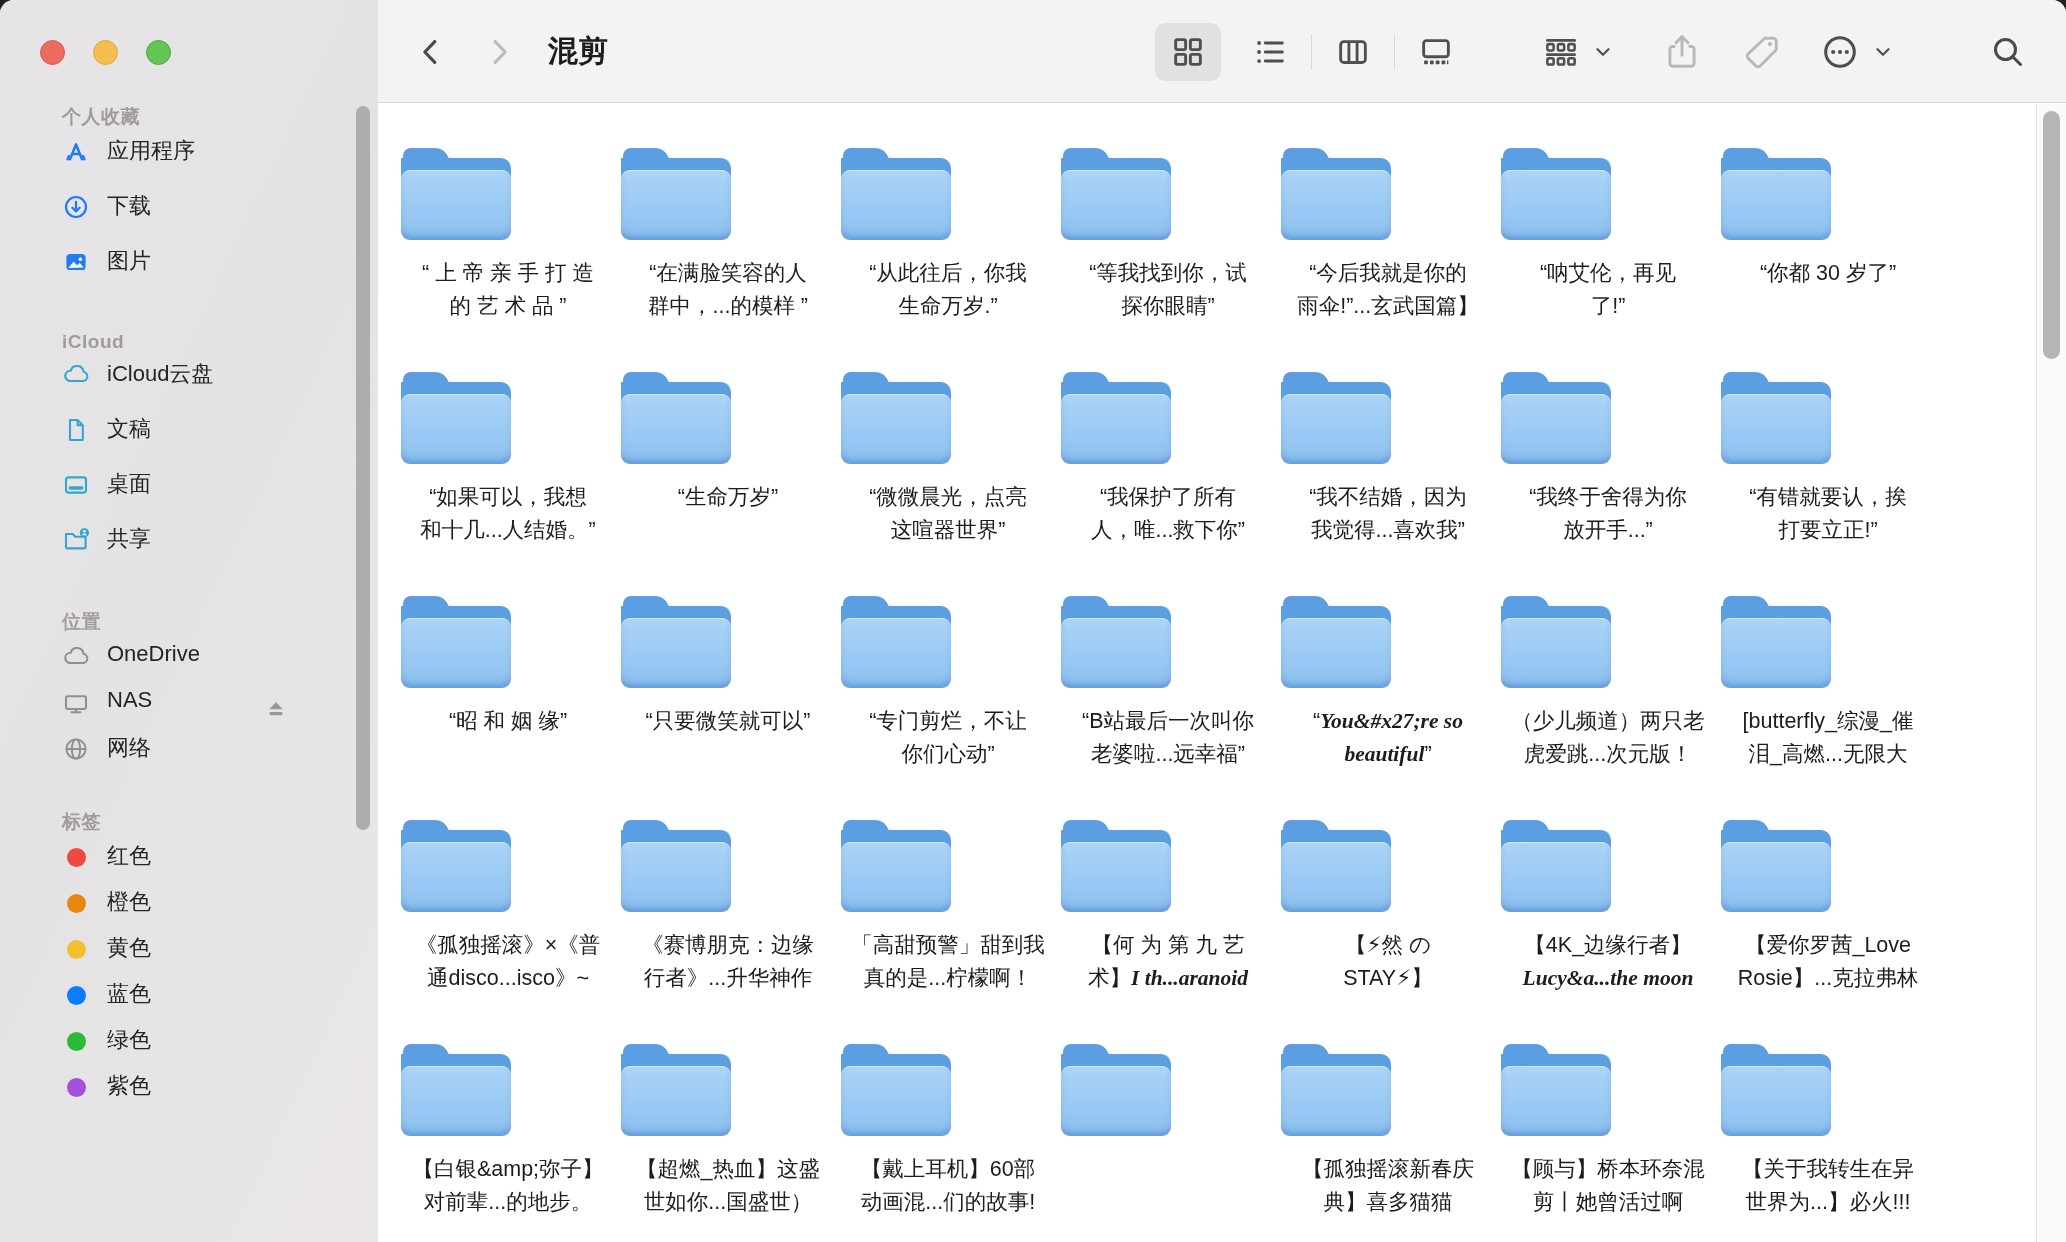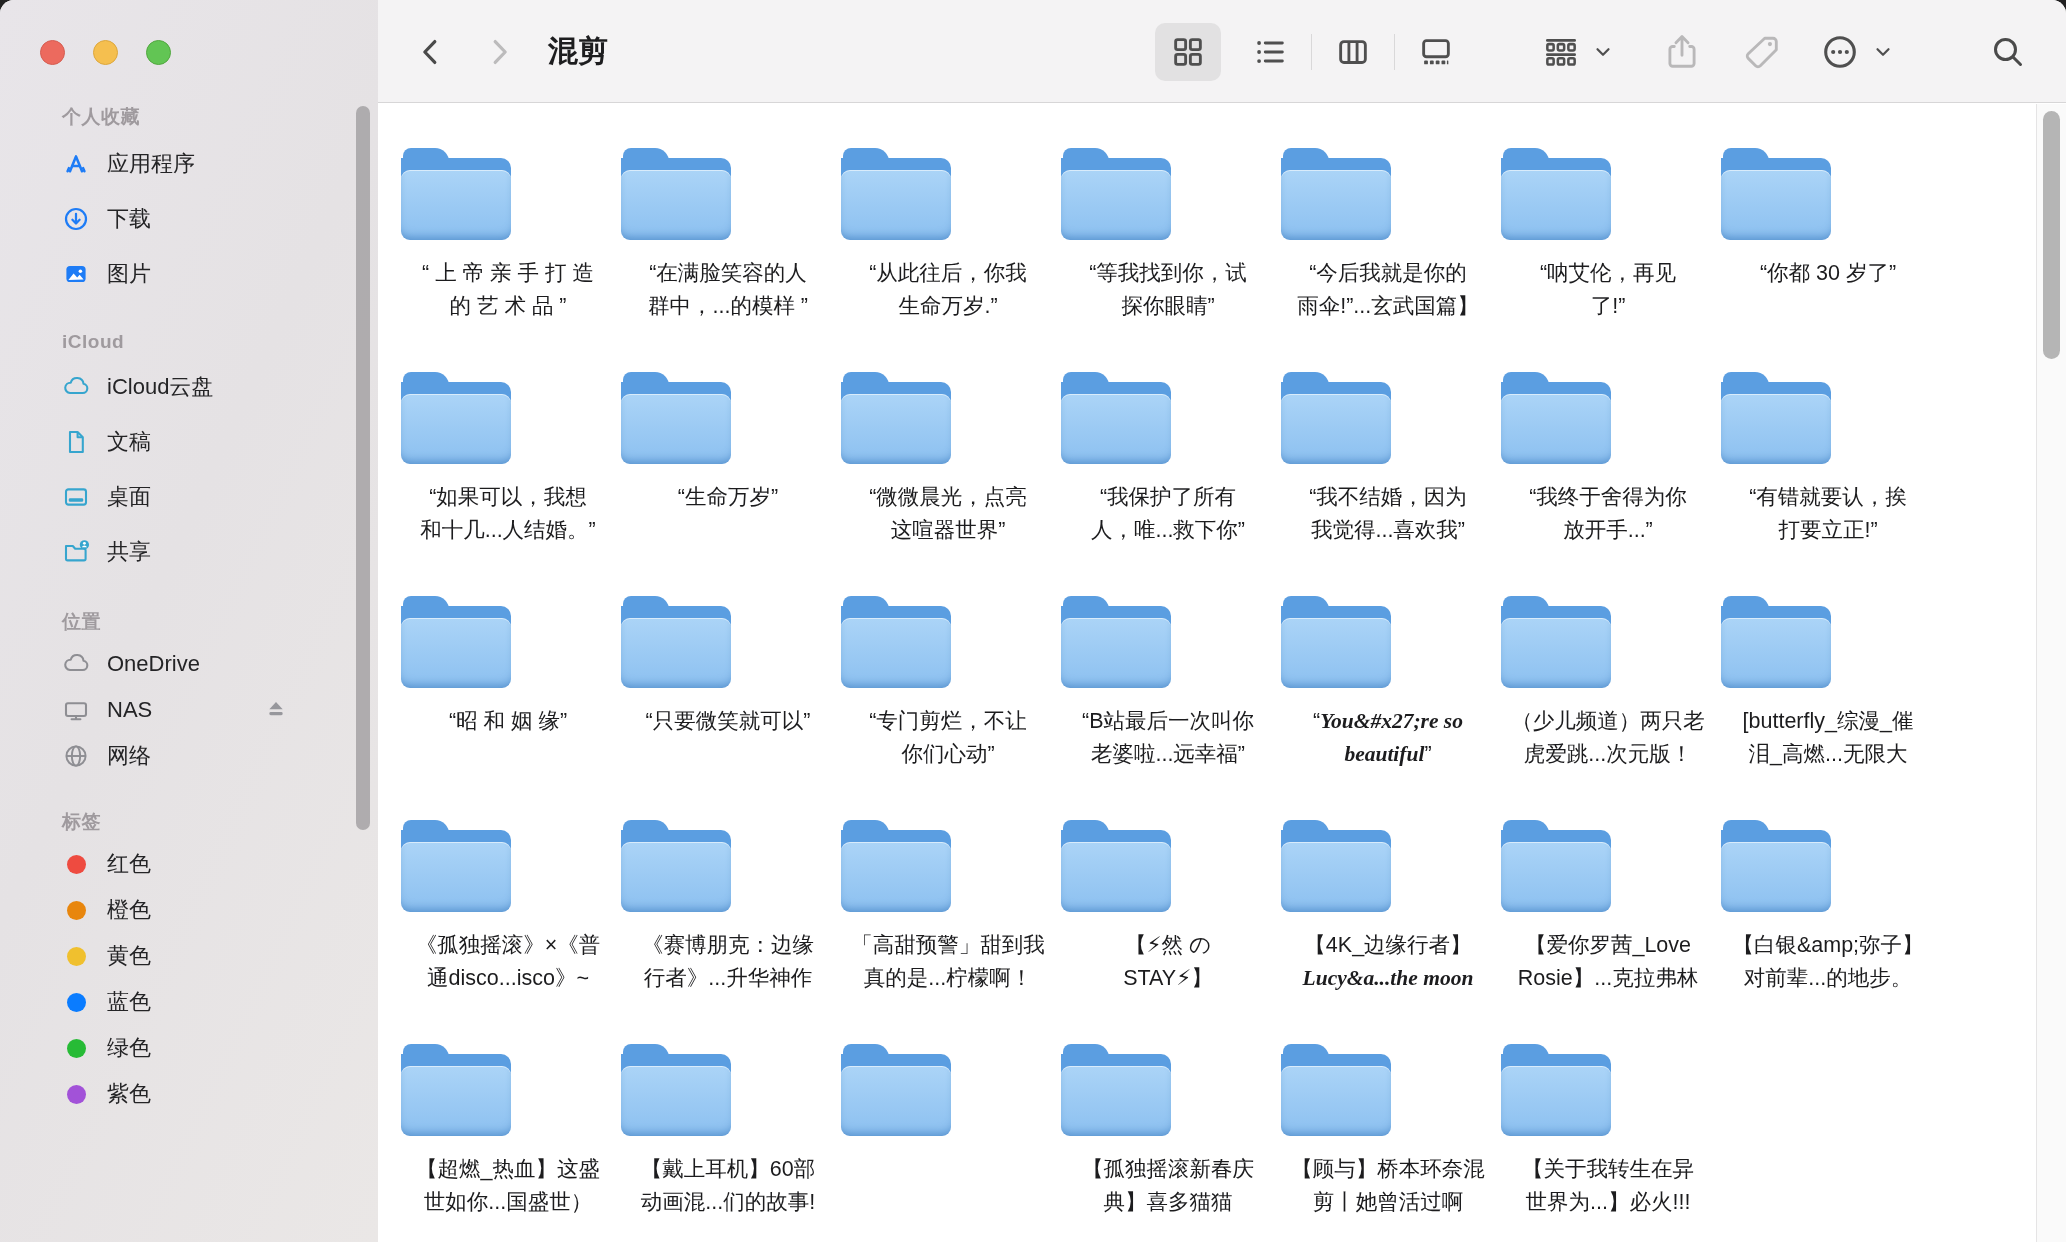--- a/index.html
+++ b/index.html
@@ -18,21 +18,21 @@
   .traffic{position:absolute;top:40px;left:40px;display:flex;gap:28px;}
   .light{width:25px;height:25px;border-radius:50%;}
   .light.red{background:#ec6a5e;border:1px solid #d55d51;}
   .light.yellow{background:#f5bf4f;border:1px solid #dda73c;}
   .light.green{background:#62c554;border:1px solid #51a73f;}
   .side-scroll{position:absolute;right:8px;top:106px;width:14px;height:724px;
     background:#a5a2a5;border-radius:8px;opacity:.85;}
   .side-content{position:absolute;left:36px;top:104px;right:60px;margin-left:24px;}
   .sheader{font-size:19px;font-weight:700;color:#9f9a9e;letter-spacing:.5px;margin:0 0 6px 2px;}
   .sheader.gap1{margin-top:30px;}
-  .sitem{display:flex;align-items:center;height:55px;position:relative;border-radius:10px;}
+  .sitem{display:flex;align-items:flex-start;height:55px;position:relative;border-radius:10px;}
   .sitem.compact{height:46px;}
   .sicon{width:32px;height:32px;margin-right:15px;flex:0 0 32px;display:flex;align-items:center;justify-content:center;}
   .sicon svg{width:32px;height:32px;display:block;}
   .slabel{font-size:22px;color:#242426;white-space:nowrap;}
   .tagdot{width:19px;height:19px;border-radius:50%;margin:0 auto;}
   .eject{position:absolute;right:28px;top:50%;transform:translateY(-50%);width:28px;height:28px;color:#97979c;}
   .eject svg{width:28px;height:28px;display:block;}
   
   .toolbar{
     position:absolute;left:378px;right:0;top:0;height:103px;
@@ -639,20 +639,31 @@
             <div class="fline">真的是...柠檬啊！</div>
           </div>
         </div>
         <div class="cell">
           <div class="folder">
             <i class="tab"></i>
             <i class="back"></i>
             <i class="bodyp"></i>
           </div>
           <div class="flabel">
+            <div class="fline">【何 为 第 九 艺</div>
+            <div class="fline"><span>术】</span><span class="it">I th...aranoid</span></div>
+          </div>
+        </div>
+        <div class="cell">
+          <div class="folder">
+            <i class="tab"></i>
+            <i class="back"></i>
+            <i class="bodyp"></i>
+          </div>
+          <div class="flabel">
             <div class="fline">【⚡然 の</div>
             <div class="fline">STAY⚡】</div>
           </div>
         </div>
         <div class="cell">
           <div class="folder">
             <i class="tab"></i>
             <i class="back"></i>
             <i class="bodyp"></i>
           </div>

